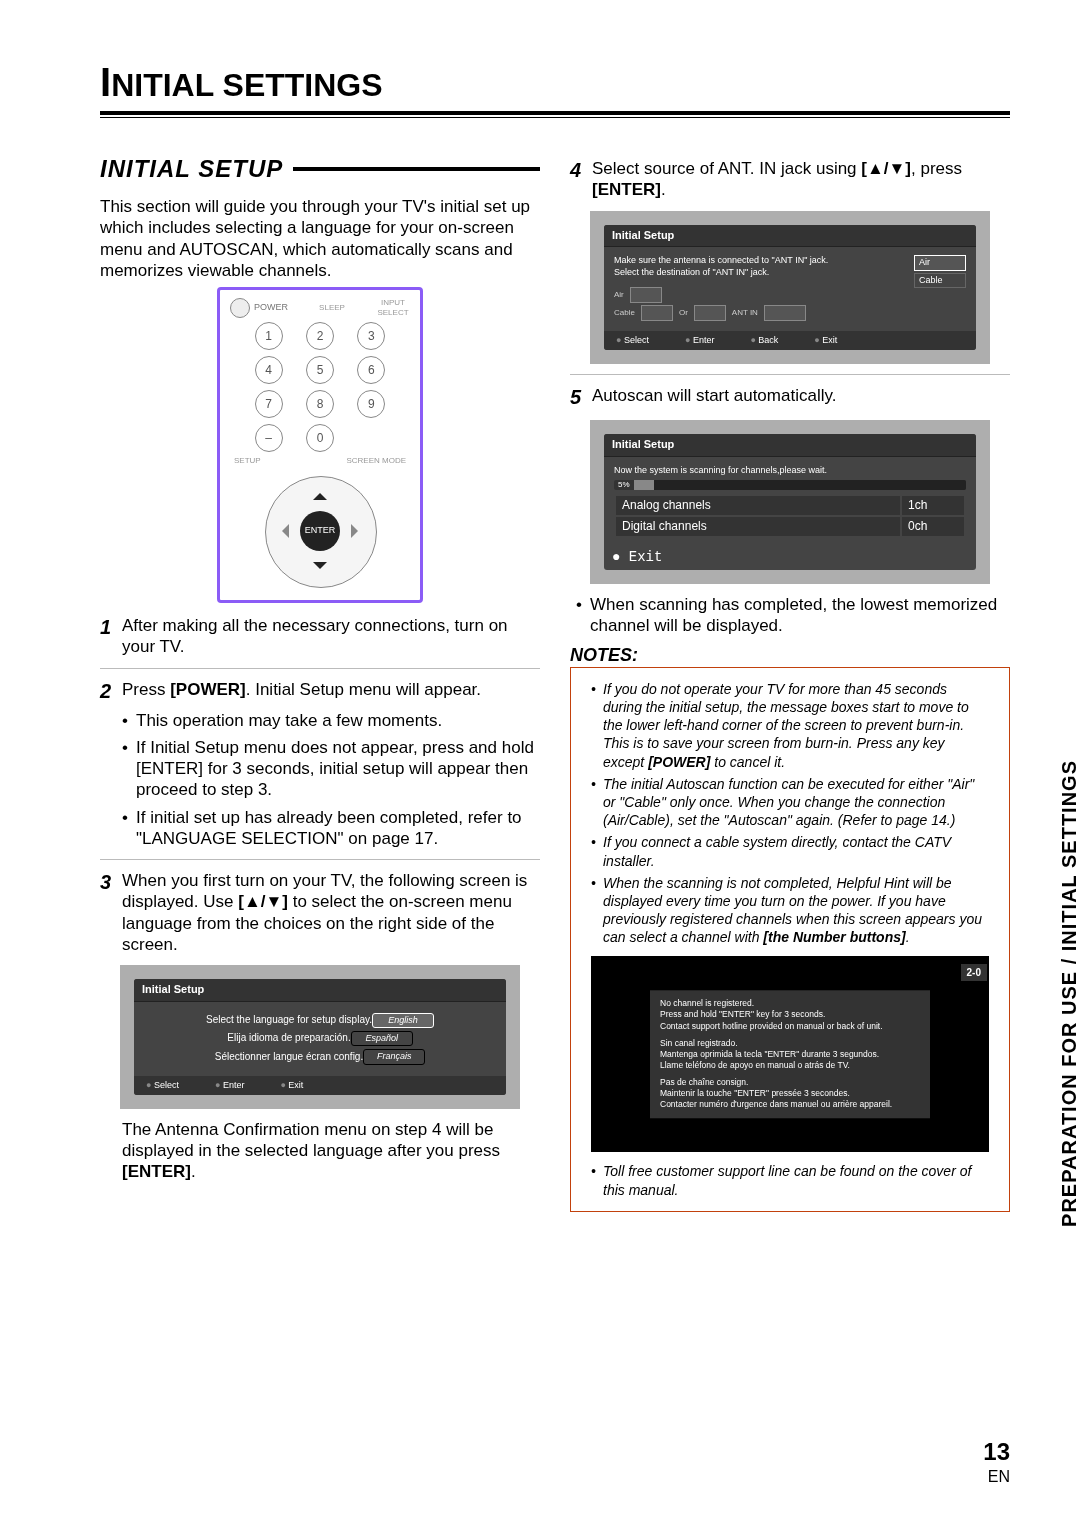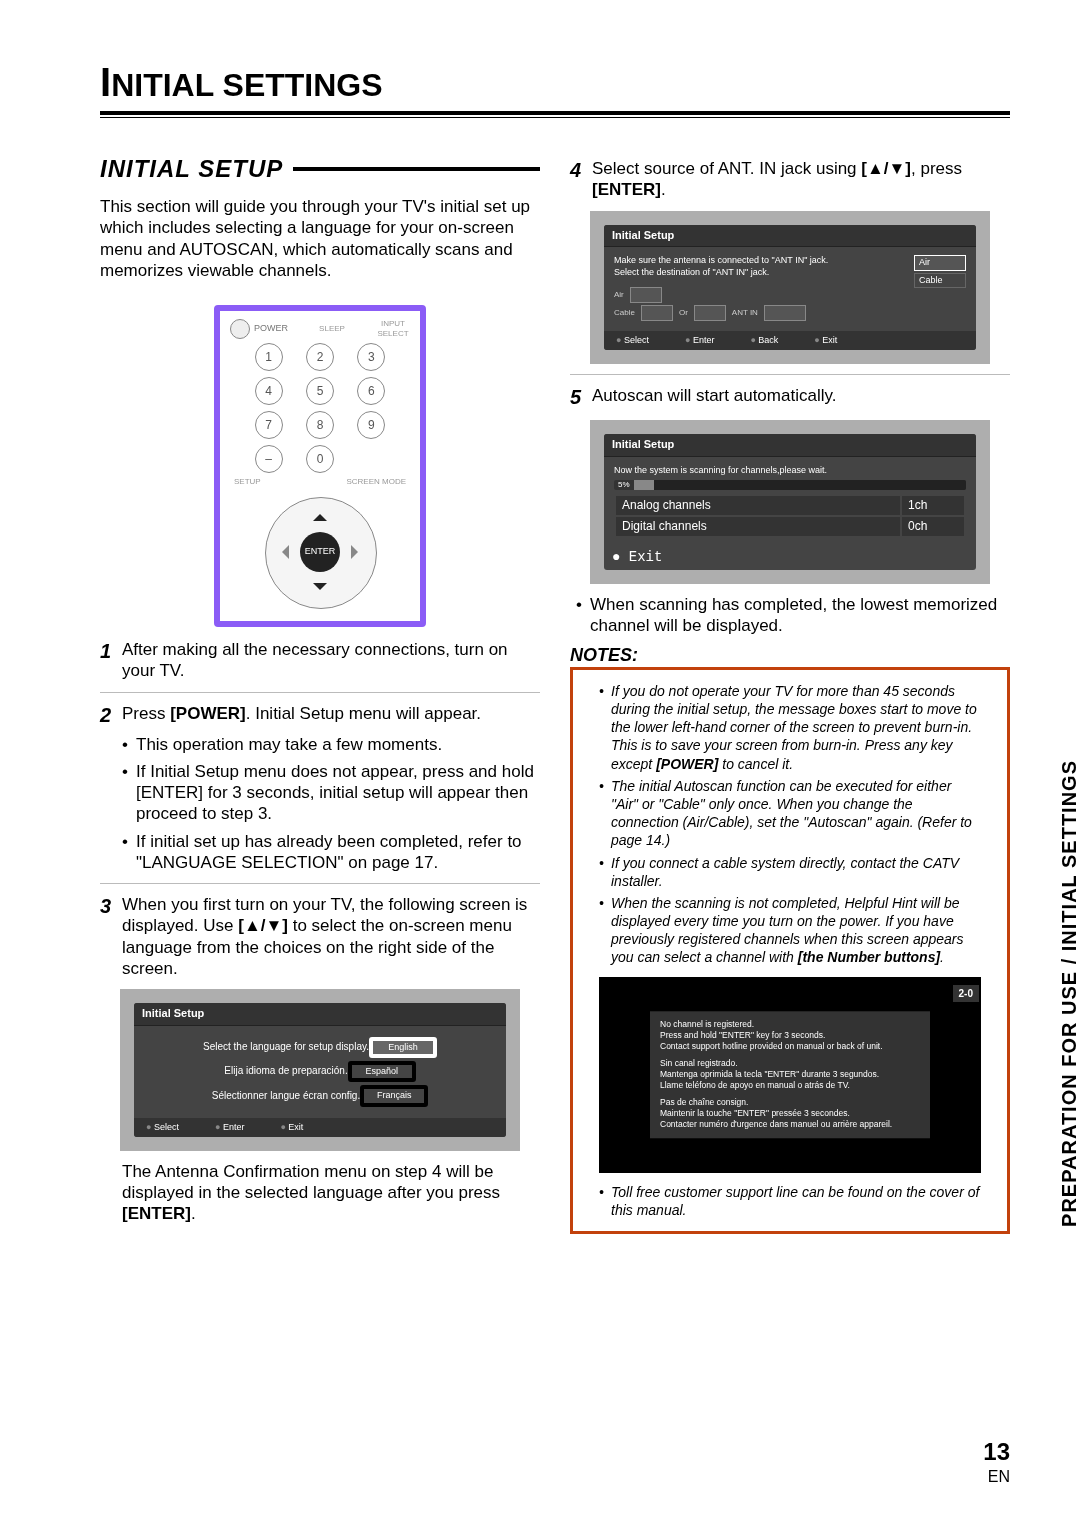--- a/index.html
+++ b/index.html
@@ -27,47 +27,47 @@
   .section-bar .fill { flex:1; height:4px; background:#000; }
 
   .step { display:flex; margin:10px 0 4px 0; }
   .step .n { font-weight:bold; font-style:italic; font-size:20px; width:22px; flex-shrink:0; }
   .step .t { flex:1; }
   .bullets { margin:6px 0 0 22px; }
   .bullets .b { display:flex; margin:6px 0; }
   .bullets .b:before { content:"•"; width:14px; flex-shrink:0; }
   .bold { font-weight:bold; }
   .notes-hdr { font-style:italic; font-weight:bold; font-size:18px; margin-top:8px; }
-  .notes { border:3px solid #c2410c; padding:8px 26px; font-style:italic; font-size:14px; line-height:1.3; }
+  .notes { border:1px solid #c2410c; padding:8px 20px; font-style:italic; font-size:14px; line-height:1.3; }
   .notes .b { display:flex; margin:4px 0; }
   .notes .b:before { content:"•"; width:12px; flex-shrink:0; }
 
   
-  .remote { width:180px; margin:24px auto 12px auto; border:6px solid #8b5cf6; border-radius:4px; padding:8px 10px 14px 10px; background:#fff; }
+  .remote { width:180px; margin:6px auto 12px auto; border:3px solid #8b5cf6; border-radius:4px; padding:8px 10px 14px 10px; background:#fff; }
   .remote .toprow { display:flex; justify-content:space-between; align-items:center; font-size:9px; color:#777; margin-bottom:4px; }
   .remote .rlabel { font-size:8px; color:#999; text-align:center; }
   .remote .pwr { width:18px; height:18px; border:1px solid #888; border-radius:50%; background:#eee; }
   .numpad { display:grid; grid-template-columns:repeat(3,1fr); gap:6px; margin:4px 16px; }
   .numpad .k { width:26px; height:26px; border:1px solid #888; border-radius:50%; display:flex; align-items:center; justify-content:center; font-size:12px; color:#555; justify-self:center; }
   .dpad { position:relative; width:110px; height:110px; margin:10px auto 0 auto; }
   .dpad .ring { position:absolute; width:110px; height:110px; border:1px solid #888; border-radius:50%; background:#f5f5f5; }
   .dpad .enter { position:absolute; left:35px; top:35px; width:40px; height:40px; border-radius:50%; background:#222; color:#fff; font-size:9px; display:flex; align-items:center; justify-content:center; }
   .dpad .tri { position:absolute; width:0; height:0; border:7px solid transparent; }
   .dpad .up { left:48px; top:10px; border-bottom-color:#222; }
   .dpad .down { left:48px; bottom:10px; border-top-color:#222; }
   .dpad .left { top:48px; left:10px; border-right-color:#888; }
   .dpad .right { top:48px; right:10px; border-left-color:#888; }
 
   
   .osd { background:#aeaeae; padding:14px; margin:10px 20px; }
   .osd-inner { background:#444; color:#fff; font-size:10px; border-radius:3px; overflow:hidden; }
   .osd-title { background:#333; padding:4px 8px; font-size:11px; font-weight:bold; border-bottom:1px solid #222; }
   .osd-body { padding:8px 10px; }
   .osd-row { display:flex; justify-content:center; align-items:center; margin:3px 0; }
-  .osd-lang { width:60px; text-align:center; border:4px solid #000000; border-radius:3px; padding:1px 0; font-size:9px; }
+  .osd-lang { width:60px; text-align:center; border:1px solid #000000; border-radius:3px; padding:1px 0; font-style:italic; font-size:9px; }
   .osd-lang.sel { background:#666; border-color:#fff; }
   .osd-footer { background:#333; display:flex; gap:36px; padding:4px 12px; font-size:9px; }
   .osd-footer span:before { content:"● "; color:#888; }
 
   .osd-src-list { float:right; width:52px; }
   .osd-src-item { border:1px solid #666; padding:1px 4px; margin-bottom:2px; font-size:9px; }
   .osd-src-item.sel { border-color:#fff; background:#555; }
   .osd-msg { font-size:9px; line-height:1.3; }
   .osd-conn { margin-top:8px; font-size:8px; color:#ccc; }
   .osd-conn .line { display:flex; align-items:center; gap:6px; margin:2px 0; }

